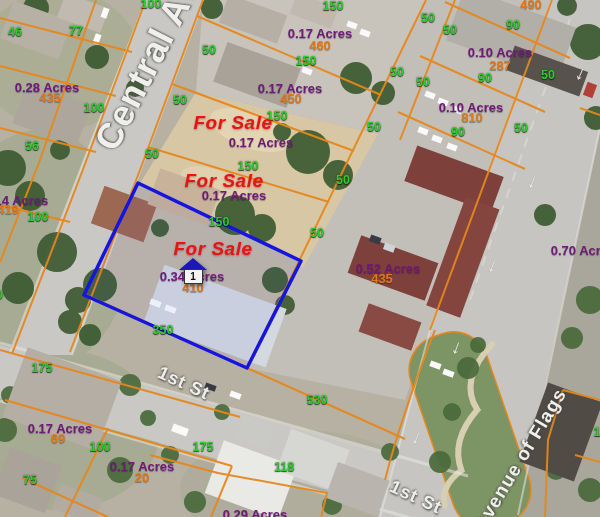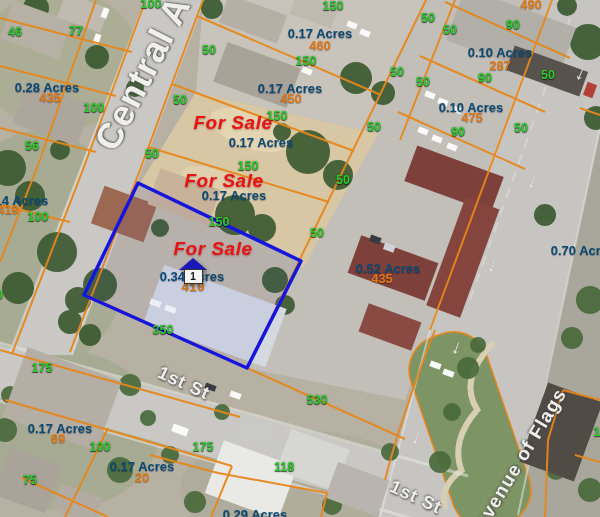--- a/index.html
+++ b/index.html
@@ -3,21 +3,21 @@
 <meta charset="utf-8">
 <style>
   html,body{margin:0;padding:0;background:#222;}
   .map-canvas{position:relative;width:600px;height:517px;overflow:hidden;
     background:#b7b1a3;font-family:"Liberation Sans",sans-serif;}
   .map-canvas svg{position:absolute;left:0;top:0;}
   #label-layer{position:absolute;left:0;top:0;width:100%;height:100%;}
   .map-label{position:absolute;transform:translate(-50%,-50%);white-space:nowrap;line-height:1;}
   .dim-label{font-size:12.5px;font-weight:bold;color:#2ecc2e;
     text-shadow:0 1px 1px rgba(0,0,0,.65),0 0 2px rgba(0,0,0,.4);}
-  .acre-label{font-size:13px;font-weight:bold;color:#0c4a6e;
+  .acre-label{font-size:13px;font-weight:bold;color:#701a75;
     text-shadow:0 1px 1px rgba(0,0,60,.35);}
   .addr-label{font-size:13px;font-weight:bold;color:#e07818;
     text-shadow:0 1px 1px rgba(0,0,0,.35);}
   .forsale-label{font-size:19px;font-weight:bold;font-style:italic;color:#e81414;
     letter-spacing:.5px;text-shadow:0 1px 2px rgba(110,0,0,.4);}
   .street-label{font-weight:600;color:#efefec;letter-spacing:1px;
     text-shadow:1px 1px 2px rgba(70,70,70,.9),-1px -1px 2px rgba(70,70,70,.6);}
   .lane-arrow{position:absolute;transform:translate(-50%,-50%);color:#ececea;
     font-size:20px;text-shadow:0 0 1px rgba(0,0,0,.3);}
   .house-marker{position:absolute;width:28px;height:26px;transform:translate(-50%,-50%);
@@ -261,24 +261,24 @@
       <div class="map-label acre-label" style="left: 388px; top: 268px;">0.52 Acres</div>
       <div class="map-label acre-label" style="left: 192px; top: 276px;">0.34 Acres</div>
       <div class="map-label acre-label" style="left: 60px; top: 428px;">0.17 Acres</div>
       <div class="map-label acre-label" style="left: 142px; top: 466px;">0.17 Acres</div>
       <div class="map-label acre-label" style="left: 255px; top: 514px;">0.29 Acres</div>
       <div class="map-label addr-label" style="left: 531px; top: 4px;">490</div>
       <div class="map-label addr-label" style="left: 320px; top: 45px;">460</div>
       <div class="map-label addr-label" style="left: 500px; top: 65px;">287</div>
       <div class="map-label addr-label" style="left: 50px; top: 97px;">435</div>
       <div class="map-label addr-label" style="left: 291px; top: 98px;">450</div>
-      <div class="map-label addr-label" style="left: 472px; top: 117px;">475</div>
+      <div class="map-label addr-label" style="left: 472px; top: 117px;">810</div>
       <div class="map-label addr-label" style="left: 8px; top: 209px;">419</div>
       <div class="map-label addr-label" style="left: 382px; top: 278px;">435</div>
-      <div class="map-label addr-label" style="left: 193px; top: 287px; font-family: Liberation Mono, monospace;">410</div>
+      <div class="map-label addr-label" style="left: 193px; top: 287px;">410</div>
       <div class="map-label addr-label" style="left: 58px; top: 438px;">69</div>
       <div class="map-label addr-label" style="left: 142px; top: 477px;">20</div>
       <div class="map-label forsale-label" style="left: 233px; top: 122px;">For Sale</div>
       <div class="map-label forsale-label" style="left: 224px; top: 180px;">For Sale</div>
       <div class="map-label forsale-label" style="left: 213px; top: 248px;">For Sale</div>
       <div class="map-label street-label" style="left: 152px; top: 55px; font-size: 36px; transform: translate(-50%, -50%) rotate(-63deg);">Central Ave</div>
       <div class="map-label street-label" style="left: 184px; top: 383px; font-size: 18px; transform: translate(-50%, -50%) rotate(25deg);">1st St</div>
       <div class="map-label street-label" style="left: 416px; top: 497px; font-size: 18px; transform: translate(-50%, -50%) rotate(25deg);">1st St</div>
       <div class="map-label street-label" style="left: 520px; top: 459px; font-size: 19px; transform: translate(-50%, -50%) rotate(-59deg);">Avenue of Flags</div>
       <div class="lane-arrow" style="left: 581px; top: 73px; transform: translate(-50%, -50%) rotate(24deg);">↓</div>

